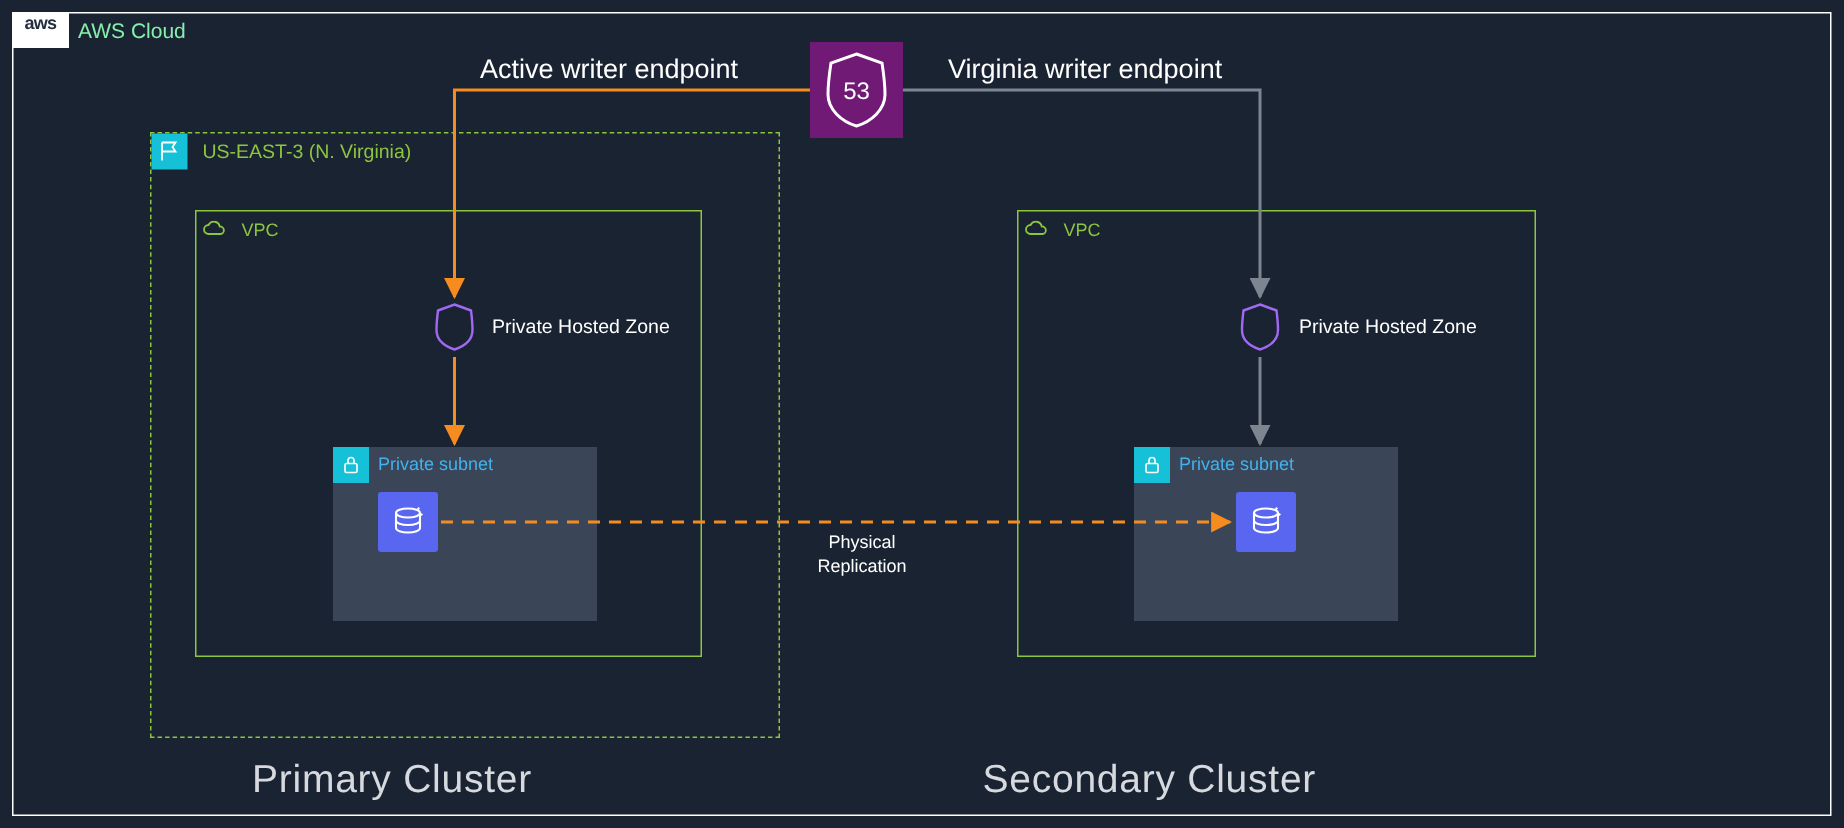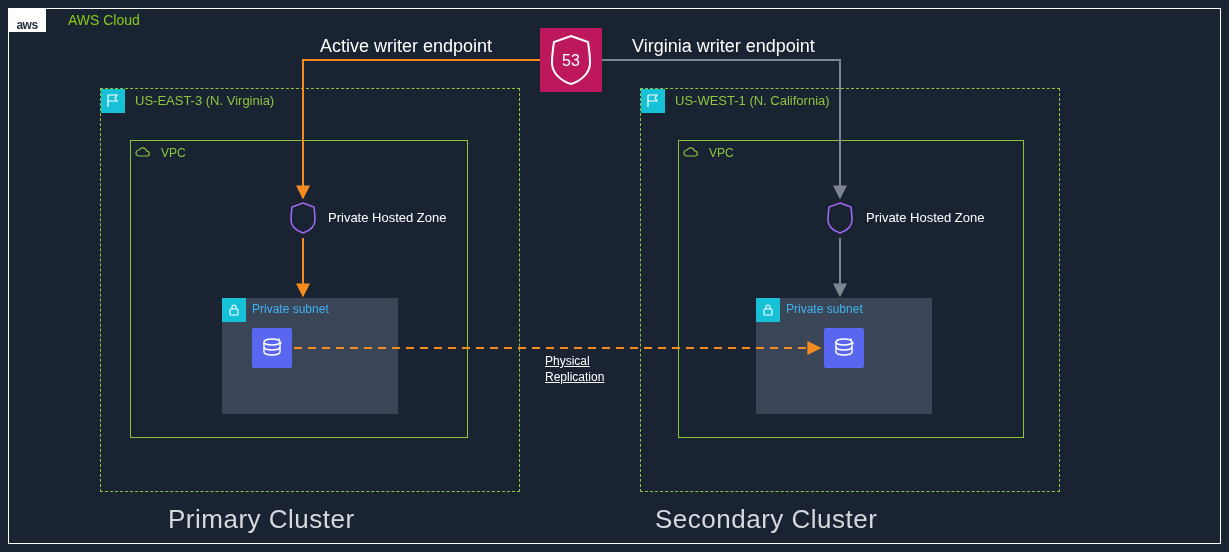--- a/index.html
+++ b/index.html
@@ -20,26 +20,26 @@
     position: absolute;
     left: 8px; top: 8px;
     width: 1213px; height: 536px;
     border: 1px solid #ffffff;
   }
   .aws-logo {
     position: absolute;
     left: 8px; top: 8px;
     width: 38px; height: 24px;
     background: #ffffff;
-    display:flex;align-items:flex-end;justify-content:center;
+    display:flex;align-items:flex-start;justify-content:center;
   }
   .aws-logo-text { font-size:12px; color:#232f3e; font-weight:600; letter-spacing:-0.5px;}
   .cloud-label {
     position:absolute; left:52px; top:12px;
-    font-size:14px; color:#84cc16;margin-left:16px;
+    font-size:14px; color:#86efac;
   }
   
   .region {
     position:absolute;
     border: 1px dashed #8cc63e;
   }
   .region-primary { left:100px; top:88px; width:420px; height:404px; }
   .region-secondary { left:640px; top:88px; width:420px; height:404px; }
   .region-tab {
     position:absolute; left:0; top:0;
@@ -92,40 +92,40 @@
     background:#5966f0;
     display:flex;align-items:center;justify-content:center;
     border-radius:2px;
   }
   .db-primary { left:252px; top:328px; }
   .db-secondary { left:824px; top:328px; }
   
   .r53-main {
     position:absolute; left:540px; top:28px;
     width:62px; height:64px;
-    background:#be185d;
+    background:#701a75;
     display:flex;align-items:center;justify-content:center;
   }
   
   .phz {
     position:absolute; width:32px; height:36px;
     display:flex;align-items:center;justify-content:center;
   }
   .phz-primary { left:287px; top:200px; }
   .phz-secondary { left:824px; top:200px; }
   .phz-label-primary { position:absolute; left:328px; top:210px; font-size:13px; }
   .phz-label-secondary { position:absolute; left:866px; top:210px; font-size:13px; }
   
   .ep-label { position:absolute; font-size:18px; }
   .ep-active { left:320px; top:36px; }
   .ep-inactive { left:632px; top:36px; }
   .cluster-label { position:absolute; font-size:26px; color:#d6d9de; letter-spacing:0.5px;}
   .cluster-primary-lbl { left:168px; top:504px; }
   .cluster-secondary-lbl { left:655px; top:504px; }
-  .repl-label { position:absolute; left:545px; top:354px; font-size:12px; line-height:1.3;text-decoration:underline;}
+  .repl-label { position:absolute; left:545px; top:354px; font-size:12px; text-align:center; line-height:1.3;}
   
   svg.lines { position:absolute; left:0; top:0; width:1229px; height:552px; pointer-events:none;}
 </style>
 </head>
 <body>
 
 <div class="canvas">
 
   <div class="cloud-border"></div>
   <div class="aws-logo">
@@ -154,28 +154,20 @@
 
   <div class="vpc vpc-primary">
     <div class="vpc-tab">
       <svg width="16" height="12" viewBox="0 0 16 12">
           <path d="M4 9a3 3 0 010-6 4 4 0 017.5 1A2.5 2.5 0 0112 9H4z" fill="none" stroke="#8cc63e" stroke-width="1.2"></path>
         </svg>
     </div>
     <div class="vpc-label">VPC</div>
   </div>
 
-  <div class="region region-secondary">
-    <div class="region-tab">
-      <svg width="14" height="14" viewBox="0 0 14 14">
-          <path d="M2 1v12M2 1h9l-2 3 2 3H2" fill="none" stroke="#fff" stroke-width="1.2"></path>
-        </svg>
-    </div>
-    <div class="region-label">US-WEST-1 (N. California)</div>
-  </div>
 
   <div class="vpc vpc-secondary">
     <div class="vpc-tab">
       <svg width="16" height="12" viewBox="0 0 16 12">
           <path d="M4 9a3 3 0 010-6 4 4 0 017.5 1A2.5 2.5 0 0112 9H4z" fill="none" stroke="#8cc63e" stroke-width="1.2"></path>
         </svg>
     </div>
     <div class="vpc-label">VPC</div>
   </div>
 

